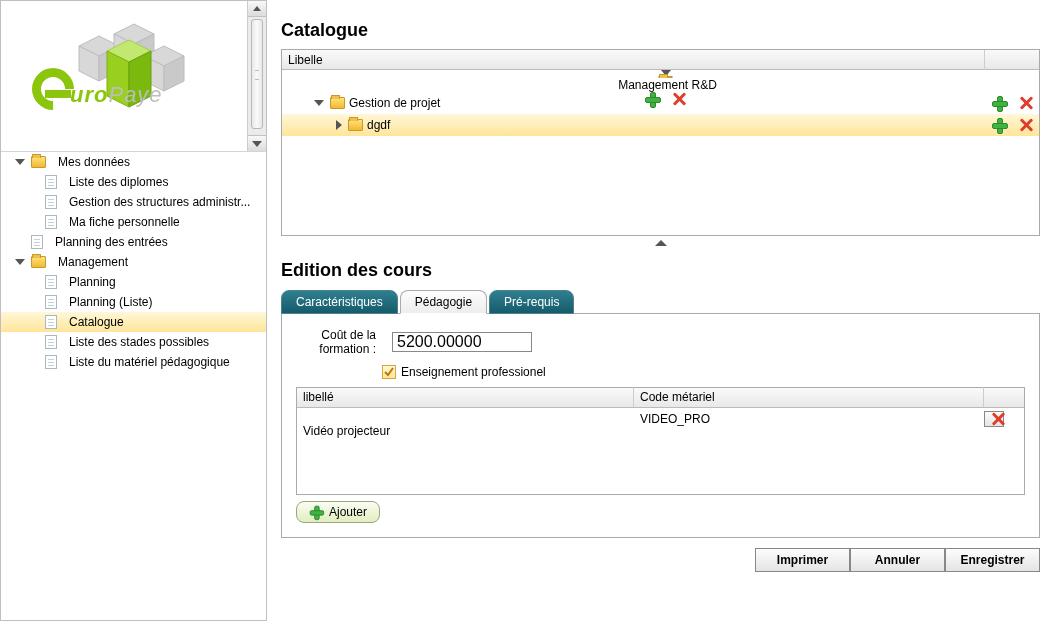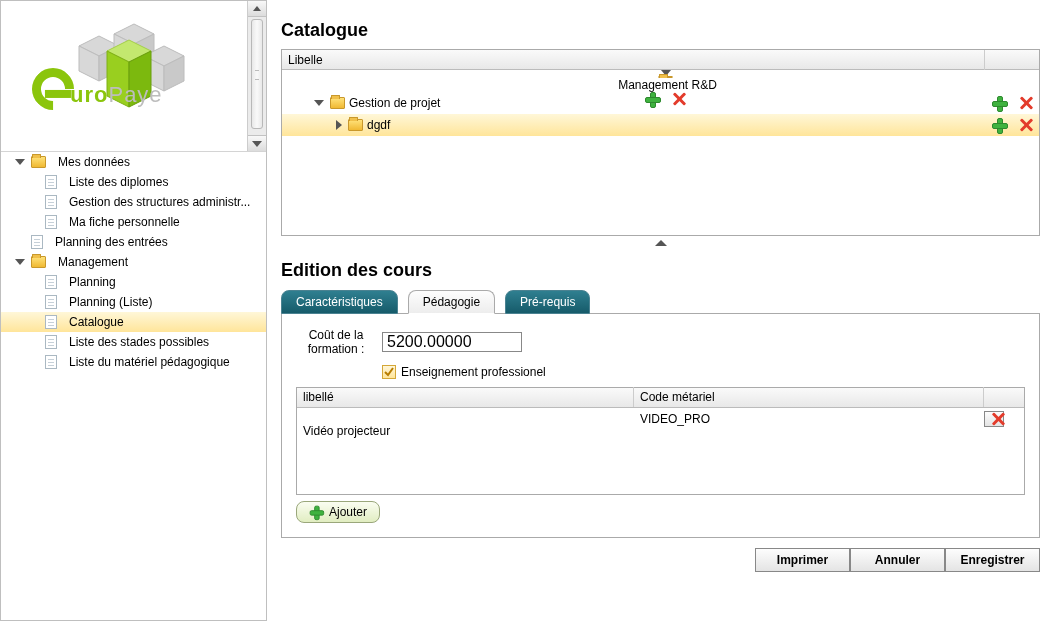--- a/index.html
+++ b/index.html
@@ -17,21 +17,21 @@
 
   
   .sidebar { width: 267px; border: 1px solid #bfbfbf; display: flex; flex-direction: column; position: relative; background:#fff; }
   .sidebar-scroll-strip { position: absolute; right: 0; top: 0; width: 19px; height: 150px; background:#ebebeb; border-left:1px solid #ccc; display:flex; flex-direction:column; align-items:center; }
   .sidebar-scroll-strip .arrow-btn { height:16px; width:100%; display:flex; align-items:center; justify-content:center; background:linear-gradient(#f8f8f8,#dcdcdc); border-bottom:1px solid #c2c2c2; }
   .sidebar-scroll-strip .arrow-btn.down { border-top:1px solid #c2c2c2; border-bottom:none; position:absolute; bottom:0; left:0; right:0; }
   .sidebar-scroll-strip .thumb { position:absolute; top:18px; left:3px; right:3px; height:110px; background:linear-gradient(90deg,#e8e8e8,#f9f9f9,#e8e8e8); border:1px solid #b8b8b8; border-radius:3px; }
   .sidebar-scroll-strip .thumb::after{content:"";position:absolute;left:3px;right:3px;top:50%;height:8px;margin-top:-4px;border-top:1px solid #bbb;border-bottom:1px solid #bbb;}
 
   .logo-area { height: 150px; width: calc(100% - 19px); display:flex; align-items:center; justify-content:center; }
-  .logo { position: relative; width: 200px; height: 120px; }
+  .logo { position: relative; width: 200px; height: 120px; font-style: italic; }
   .logo-text { display:flex; align-items:baseline; position:absolute; bottom:28px; left:8px; font-family:"Trebuchet MS",sans-serif; }
   .logo-e { width:42px; height:42px; border:9px solid #8bc50c; border-radius:50% 50% 50% 50%; border-right-color:transparent; transform:rotate(45deg); position:relative; top:8px; }
   .logo-e::after{content:"";position:absolute;width:26px;height:8px;background:#8bc50c;left:6px;top:8px;transform:rotate(-45deg);}
   .logo-word { font-size:22px; letter-spacing:1px; margin-left:-4px; }
   .logo-word .green{ color:#8bc50c; font-weight:bold; }
   .logo-word .grey{ color:#bdbdbd; }
   .logo-cubes { position:absolute; top:0; left:35px; width:130px; height:95px; }
 
   .nav { border-top: 1px solid #d4d4d4; }
   .nav-item { display: flex; align-items: center; height: 20px; padding: 0 4px; cursor: pointer; white-space: nowrap; overflow: hidden; text-overflow: ellipsis; }
@@ -77,26 +77,26 @@
   .icon-add::after  { top:5px; left:0; height:4px; width:14px; }
 
   .icon-del { display:inline-block; width:14px; height:14px; position:relative; }
   .icon-del::before, .icon-del::after { content:""; position:absolute; left:6px; top:-1px; width:3px; height:16px; background:#e33b2b; border-radius:1px; }
   .icon-del::before{ transform:rotate(45deg);} .icon-del::after{ transform:rotate(-45deg);}
 
   .resizer { height: 14px; display:flex; align-items:center; justify-content:center; cursor:row-resize; }
   .resizer .grip { width:0;height:0;border-left:6px solid transparent;border-right:6px solid transparent;border-bottom:6px solid #555; }
 
   .tabs { display:flex; position:relative; top:1px; z-index:2; }
-  .tab { padding:4px 14px; border:1px solid #4a8291; background:linear-gradient(#2f7f90,#165b6a); color:#fff; border-top-left-radius:8px; border-top-right-radius:8px; margin-right:10px; cursor:pointer; font-size:12px; position:relative; }
+  .tab { padding:4px 14px; border:1px solid #4a8291; background:linear-gradient(#2f7f90,#165b6a); color:#fff; border-top-left-radius:8px; border-top-right-radius:8px; margin-right:2px; cursor:pointer; font-size:12px; position:relative; }
   .tab.active { background:linear-gradient(#fdfdfd,#ededed); color:#000; border:1px solid #aaa; border-bottom:1px solid #fff; z-index:3; }
   .tab-panel { border:1px solid #aaa; padding:14px; position:relative; z-index:1; background:#fff; }
 
   .form-row { display:flex; align-items:center; margin-bottom:8px; }
-  .form-label { width:80px; text-align:center; margin-right:6px; line-height:1.2; }
+  .form-label { width:80px; text-align:right; margin-right:16px; line-height:1.2; }
   .text-input { border:1px solid #888; height:20px; padding:0 4px; width:140px; font-size:16px; }
   .checkbox-wrap { display:inline-flex; align-items:center; margin-left:86px; }
   .chk { width:14px;height:14px;border:1px solid #d4a737;background:linear-gradient(#fff6d8,#ffe59a); display:inline-flex; align-items:center; justify-content:center; margin-right:5px; }
   .chk svg{width:10px;height:10px;}
 
   .sub-grid { border:1px solid #aaa; margin-top:6px; }
   .sub-grid .grid-header .col-lib { flex:1; }
   .sub-grid .grid-header .col-code { width:350px; }
   .sub-grid .grid-header .col-btn { width:20px; border-right:none;}
   .sub-row { display:flex; align-items:center; height:22px; }

